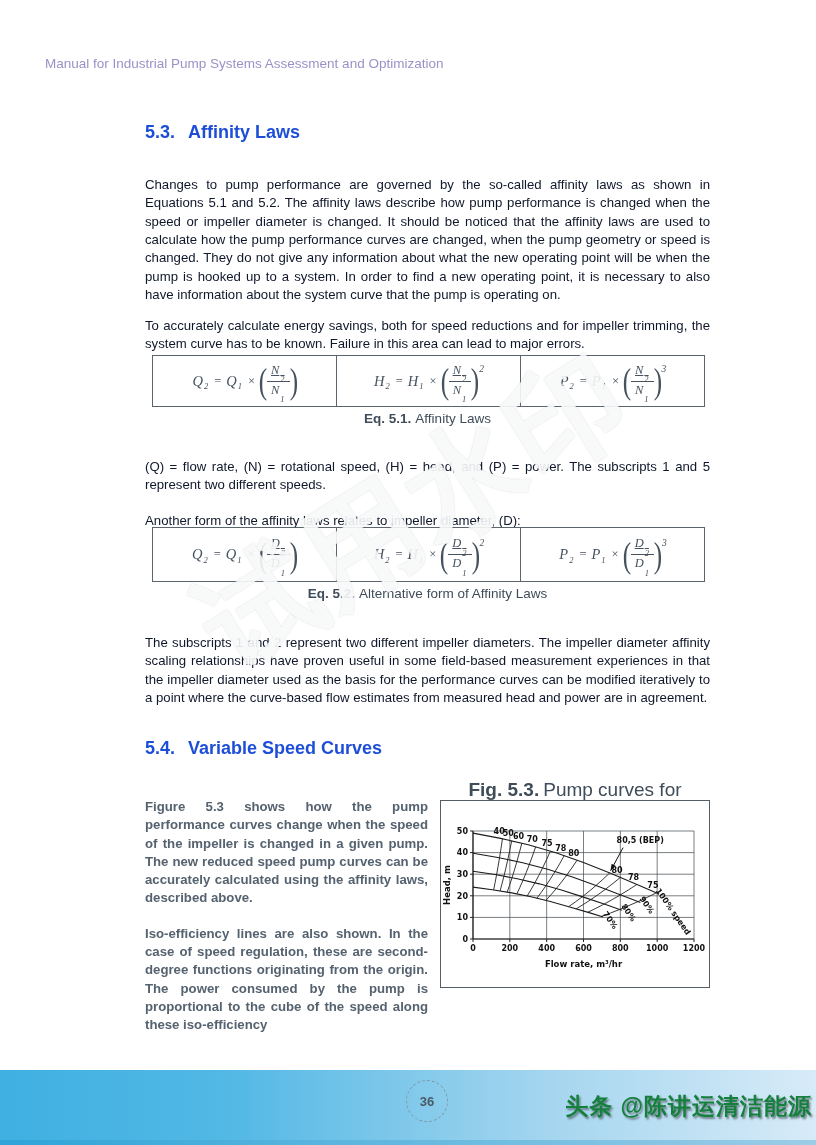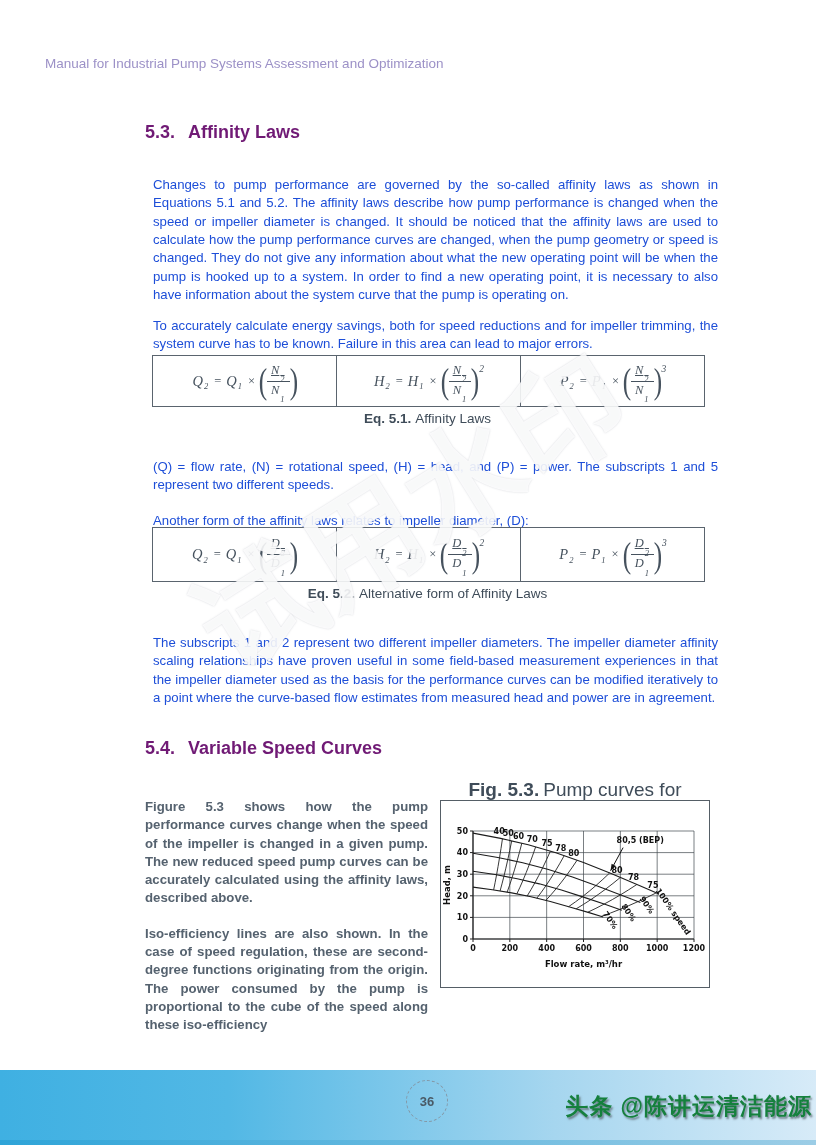--- a/index.html
+++ b/index.html
@@ -1,23 +1,23 @@
 <!DOCTYPE html>
 <html><head>
 <meta charset="utf-8">
 <style>
   html,body{margin:0;padding:0;}
   .page{position:relative;width:816px;height:1145px;background:#ffffff;overflow:hidden;
         font-family:"Liberation Sans",sans-serif;}
   .doc-header{position:absolute;left:45px;top:56px;font-size:13.5px;color:#9c91c7;}
   .content{position:absolute;left:145px;top:0;width:565px;}
-  .h-sec{position:absolute;left:0;font-size:18px;font-weight:bold;color:#701a75;}
+  .h-sec{position:absolute;left:0;font-size:18px;font-weight:bold;color:#1d4ed8;}
   .h-sec .num{margin-right:13px;}
-  .para{position:absolute;left:8px;width:565px;font-size:13.2px;line-height:18.3px;
-        color:#1d4ed8;text-align:justify;}
+  .para{position:absolute;left:0;width:565px;font-size:13.2px;line-height:18.3px;
+        color:#0f172a;text-align:justify;}
   .eq-box{position:absolute;left:7px;width:551px;border:1px solid #5a646e;display:flex;}
   .eq-cell{flex:1;display:flex;align-items:center;justify-content:center;border-left:1px solid #5a646e;}
   .eq-cell:first-child{border-left:none;}
   .formula{display:inline-flex;align-items:center;font-family:"Liberation Serif",serif;
            font-style:italic;font-size:14.5px;color:#46525e;}
   .formula sub{font-size:8.5px;position:relative;top:5px;left:1px;margin-right:2px;}
   .formula .op{font-style:normal;font-size:12.5px;margin:0 5px;}
   .paren{font-style:normal;font-size:36px;font-weight:400;line-height:1;transform:scaleX(.7);margin:0 -3px;}
   .frac{display:inline-flex;flex-direction:column;align-items:center;font-size:12.5px;line-height:1.2;margin:0 1px;}
   .frac .num{border-bottom:1px solid #46525e;padding:0 4px 1px;text-decoration:underline;}

